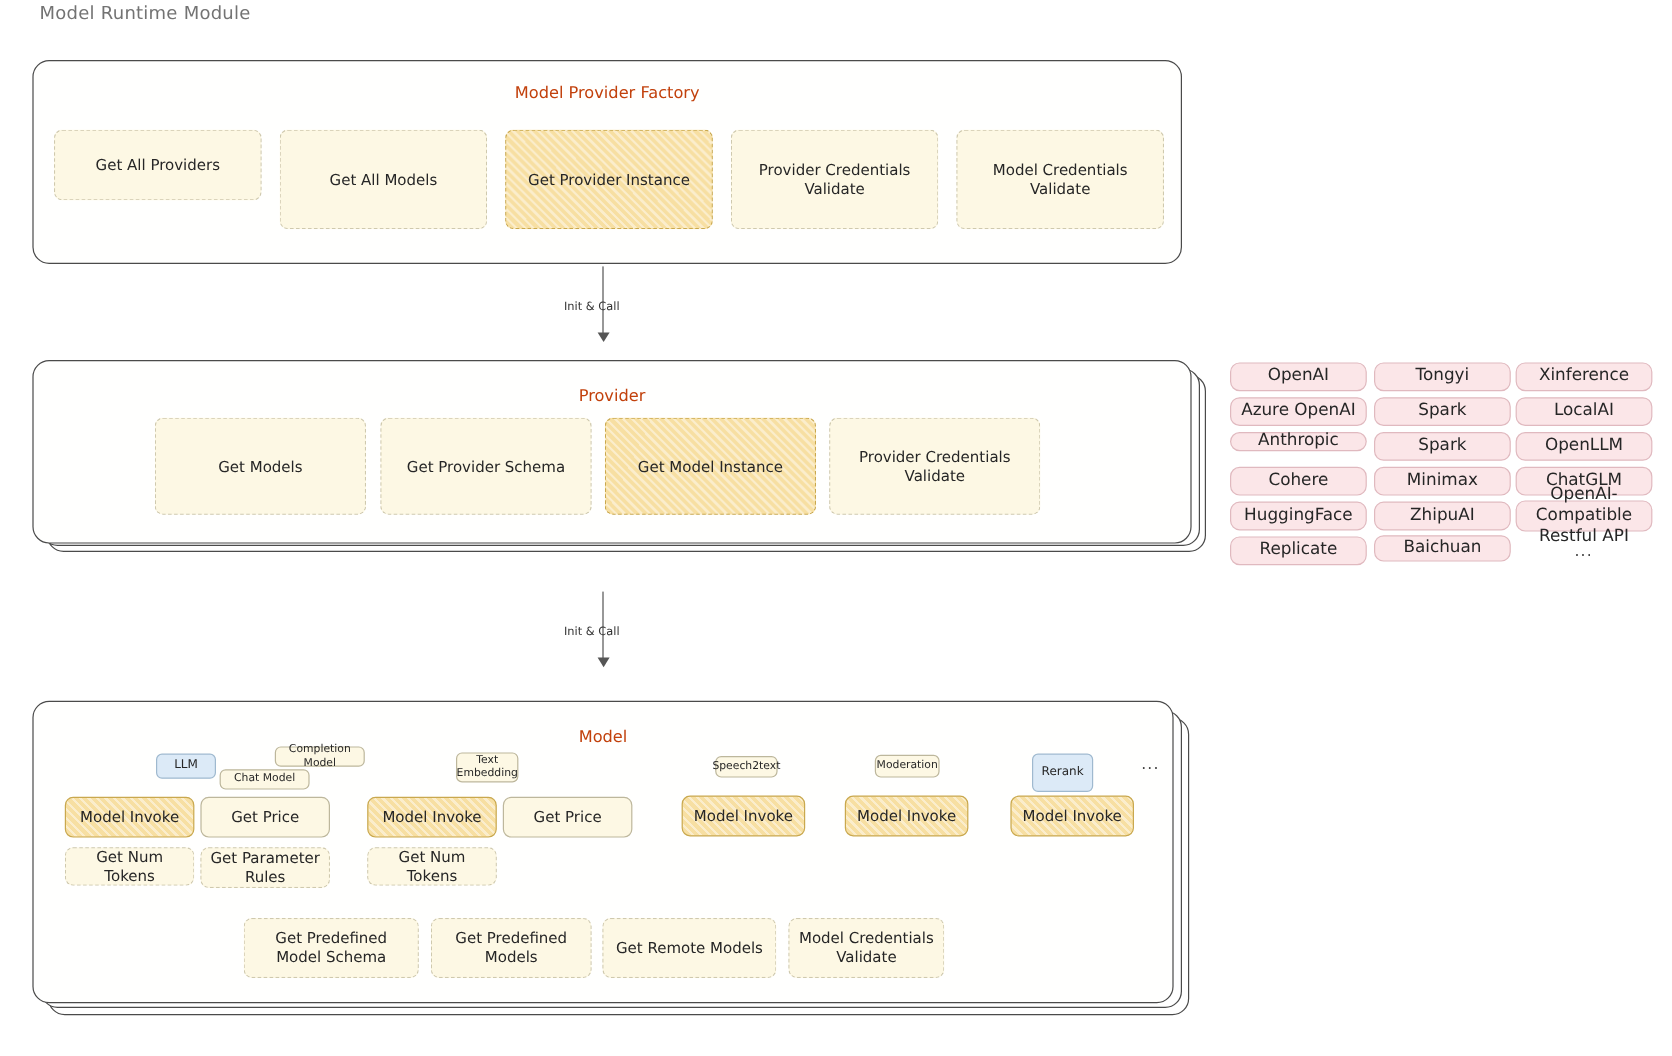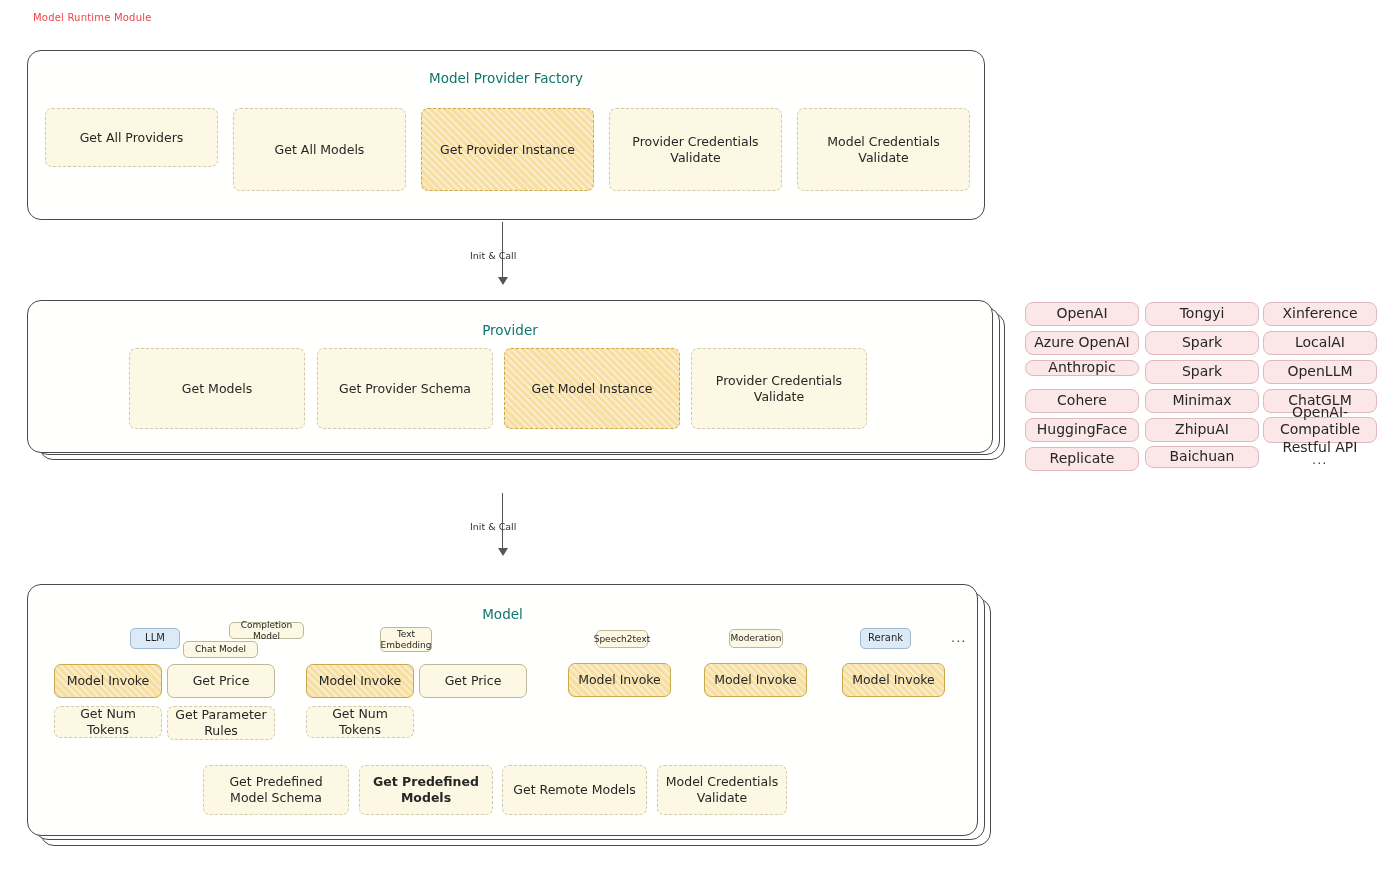--- a/index.html
+++ b/index.html
@@ -11,40 +11,40 @@
     width: 1393px;
     height: 880px;
     position: relative;
     font-family: "DejaVu Sans", sans-serif;
     color: #2a2a2a;
     overflow: hidden;
   }
   .page-title {
     position: absolute;
     left: 33px;
-    top: 12px;
-    font-size: 10px;
-    color: #ef4444;
+    top: 2px;
+    font-size: 15px;
+    color: #737373;
     letter-spacing: .2px;
   }
 
   
   .panel {
     position: absolute;
     background: #fffffe;
     border: 1.4px solid #4a4a4a;
     border-radius: 14px;
     box-sizing: border-box;
   }
   .panel-title {
     position: absolute;
     left: 0; right: 0;
     text-align: center;
     font-size: 13.5px;
-    color: #0f766e;
+    color: #c2410c;
   }
   
   .stack {
     position: absolute;
     background: #ffffff;
     border: 1.4px solid #4a4a4a;
     border-radius: 14px;
     box-sizing: border-box;
   }
 
@@ -279,32 +279,32 @@
   <span>Model Invoke</span>
 </div>
 
 <div class="node n-small" style="left:729px; top:629px; width:54px; height:19px;">
   <span>Moderation</span>
 </div>
 <div class="node n-solid-hi" style="left:704px; top:663px; width:103px; height:34px;">
   <span>Model Invoke</span>
 </div>
 
-<div class="node n-blue" style="left:860px; top:628px; width:51px; height:21px;align-items:center;">
+<div class="node n-blue" style="left:860px; top:628px; width:51px; height:32px;align-items:center;">
   <span>Rerank</span>
 </div>
 <div class="node n-solid-hi" style="left:842px; top:663px; width:103px; height:34px;">
   <span>Model Invoke</span>
 </div>
 <div class="ellipsis" style="left:951px; top:630px;">...</div>
 
 <div class="node n-dashed" style="left:203px; top:765px; width:146px; height:50px;">
   <span>Get Predefined Model Schema</span>
 </div>
-<div class="node n-dashed" style="left:359px; top:765px; width:134px; height:50px;font-weight:bold;">
+<div class="node n-dashed" style="left:359px; top:765px; width:134px; height:50px;">
   <span>Get Predefined Models</span>
 </div>
 <div class="node n-dashed" style="left:502px; top:765px; width:145px; height:50px;">
   <span>Get Remote Models</span>
 </div>
 <div class="node n-dashed" style="left:657px; top:765px; width:130px; height:50px;">
   <span>Model Credentials Validate</span>
 </div>
 
 </body></html>

